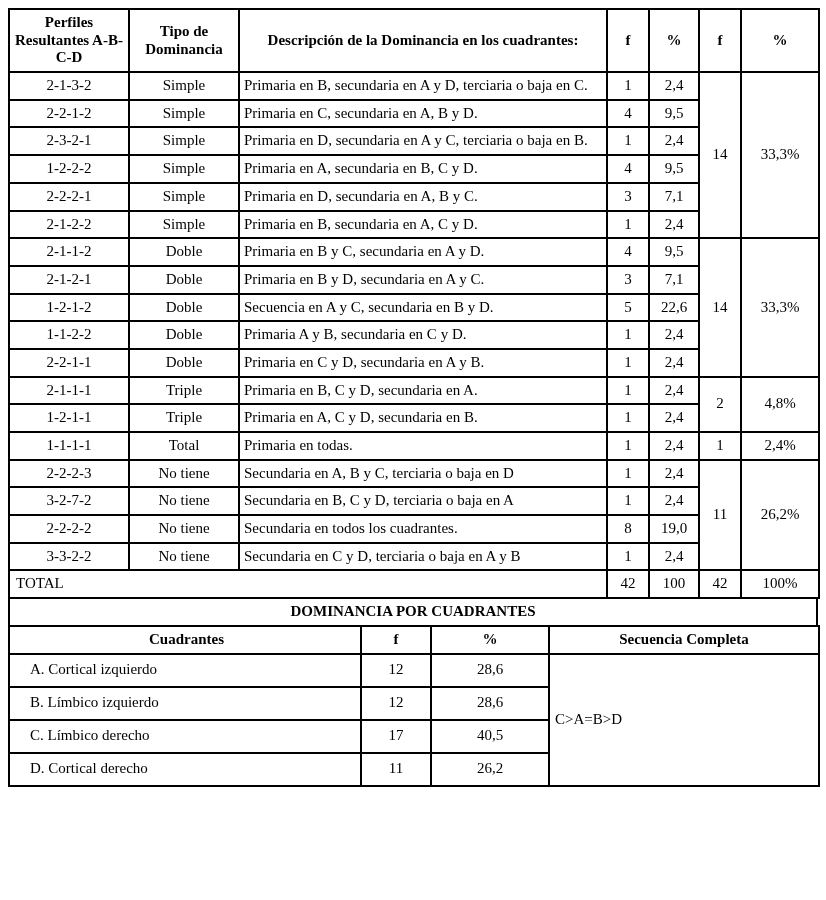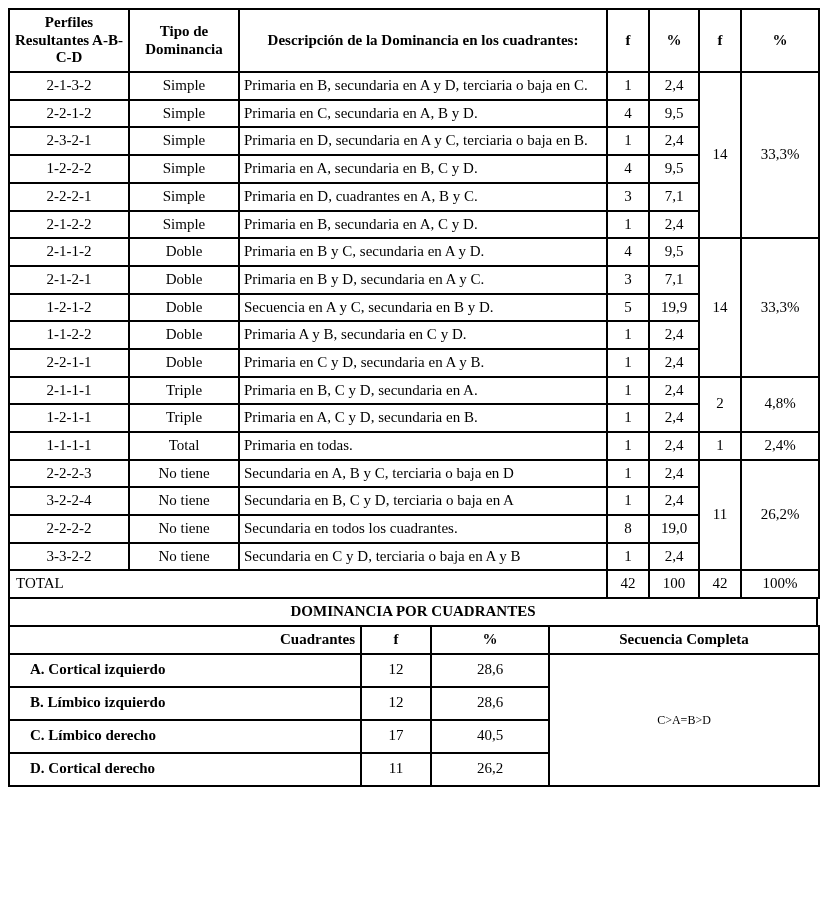--- a/index.html
+++ b/index.html
@@ -36,24 +36,24 @@
   .l  { text-align: left; }
   tbody.rows tr { height: 20px; }
   td.desc { padding: 3px 4px; }
   td.total-label { padding-left: 6px; }
   .section-title td {
     font-weight: bold;
     text-align: center;
     padding: 3px 14px;
     height: 20px;
   }
-  .q-label { padding-left: 20px; font-weight: bold; }
-  .q-head-label { text-align: right; padding-left: 8px; }
+  .q-label { padding-left: 20px; }
+  .q-head-label { text-align: center; padding-left: 8px; }
   tbody.qrows tr { height: 33px; }
-  td.seq-cell { text-align: center; font-size: 12px; }
+  td.seq-cell { font-size: 15px; }
 </style>
 </head>
 <body>
 
 <table class="grid">
   <colgroup>
     <col style="width:120px">
       <col style="width:110px">
       <col style="width:368px">
     <col style="width:42px">
@@ -99,21 +99,21 @@
       <tr>
         <td class="c">1-2-2-2</td>
         <td class="c">Simple</td>
         <td class="l desc">Primaria en A, secundaria en B, C y D.</td>
         <td class="c">4</td>
         <td class="c">9,5</td>
       </tr>
       <tr>
         <td class="c">2-2-2-1</td>
         <td class="c">Simple</td>
-        <td class="l desc">Primaria en D, cuadrantes en A, B y C.</td>
+        <td class="l desc">Primaria en D, secundaria en A, B y C.</td>
         <td class="c">3</td>
         <td class="c">7,1</td>
       </tr>
       <tr>
         <td class="c">2-1-2-2</td>
         <td class="c">Simple</td>
         <td class="l desc">Primaria en B, secundaria en A, C y D.</td>
         <td class="c">1</td>
         <td class="c">2,4</td>
       </tr>
@@ -131,21 +131,21 @@
         <td class="c">Doble</td>
         <td class="l desc">Primaria en B y D, secundaria en A y C.</td>
         <td class="c">3</td>
         <td class="c">7,1</td>
       </tr>
       <tr>
         <td class="c">1-2-1-2</td>
         <td class="c">Doble</td>
         <td class="l desc">Secuencia en A y C, secundaria en B y D.</td>
         <td class="c">5</td>
-        <td class="c">19,9</td>
+        <td class="c">22,6</td>
       </tr>
       <tr>
         <td class="c">1-1-2-2</td>
         <td class="c">Doble</td>
         <td class="l desc">Primaria A y B, secundaria en C y D.</td>
         <td class="c">1</td>
         <td class="c">2,4</td>
       </tr>
       <tr>
         <td class="c">2-2-1-1</td>
@@ -182,21 +182,21 @@
       <tr>
         <td class="c">2-2-2-3</td>
         <td class="c">No tiene</td>
         <td class="l desc">Secundaria en A, B y C, terciaria o baja en D</td>
         <td class="c">1</td>
         <td class="c">2,4</td>
         <td class="c" rowspan="4">11</td>
         <td class="c" rowspan="4">26,2%</td>
       </tr>
       <tr>
-        <td class="c">3-2-2-4</td>
+        <td class="c">3-2-7-2</td>
         <td class="c">No tiene</td>
         <td class="l desc">Secundaria en B, C y D, terciaria o baja en A</td>
         <td class="c">1</td>
         <td class="c">2,4</td>
       </tr>
       <tr>
         <td class="c">2-2-2-2</td>
         <td class="c">No tiene</td>
         <td class="l desc">Secundaria en todos los cuadrantes.</td>
         <td class="c">8</td>

